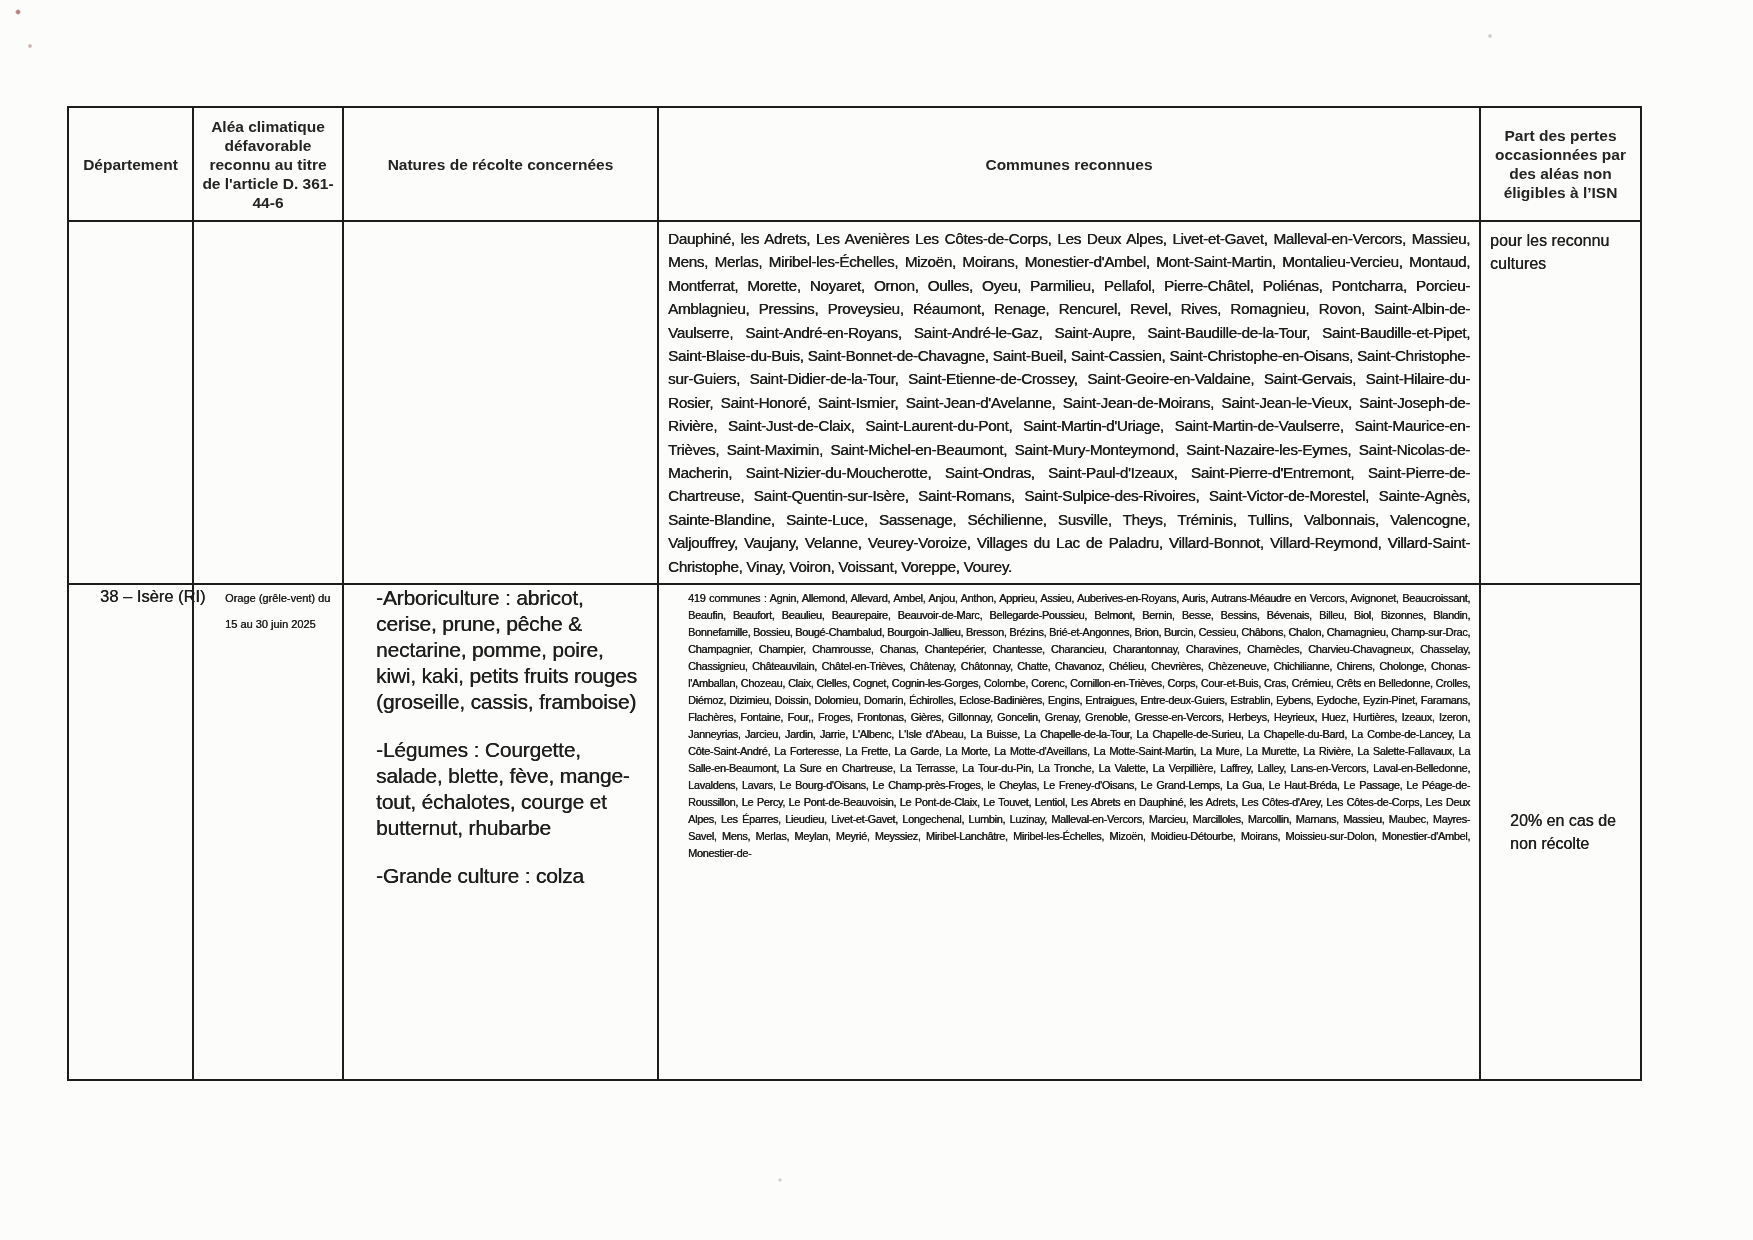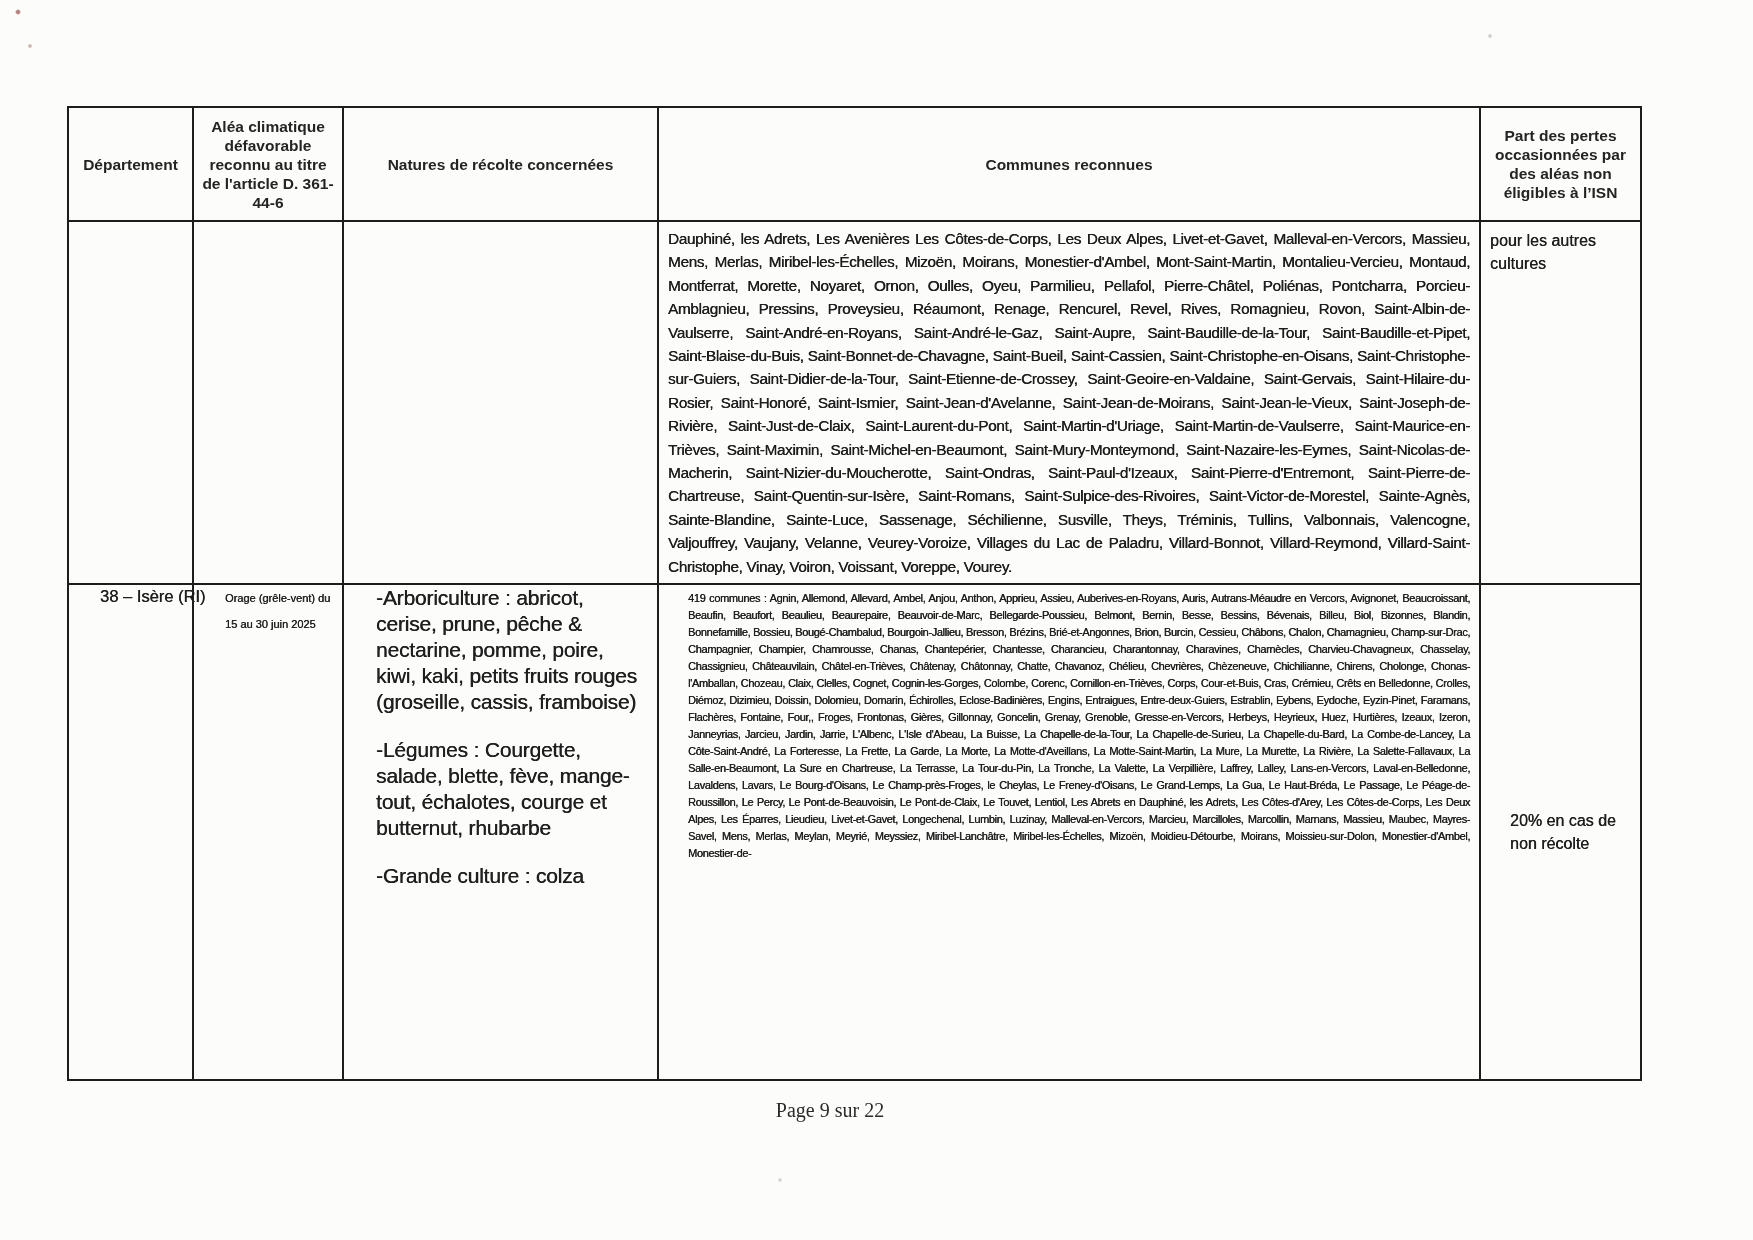--- a/index.html
+++ b/index.html
@@ -106,21 +106,21 @@
     </thead>
     <tbody>
       <tr class="row-a">
         <td class="cell-dep"></td>
         <td class="cell-alea"></td>
         <td class="cell-natures"></td>
         <td class="cell-communes">
           <div class="clip">Dauphiné, les Adrets, Les Avenières Les Côtes-de-Corps, Les Deux Alpes, Livet-et-Gavet, Malleval-en-Vercors, Massieu, Mens, Merlas, Miribel-les-Échelles, Mizoën, Moirans, Monestier-d'Ambel, Mont-Saint-Martin, Montalieu-Vercieu, Montaud, Montferrat, Morette, Noyaret, Ornon, Oulles, Oyeu, Parmilieu, Pellafol, Pierre-Châtel, Poliénas, Pontcharra, Porcieu-Amblagnieu, Pressins, Proveysieu, Réaumont, Renage, Rencurel, Revel, Rives, Romagnieu, Rovon, Saint-Albin-de-Vaulserre, Saint-André-en-Royans, Saint-André-le-Gaz, Saint-Aupre, Saint-Baudille-de-la-Tour, Saint-Baudille-et-Pipet, Saint-Blaise-du-Buis, Saint-Bonnet-de-Chavagne, Saint-Bueil, Saint-Cassien, Saint-Christophe-en-Oisans, Saint-Christophe-sur-Guiers, Saint-Didier-de-la-Tour, Saint-Etienne-de-Crossey, Saint-Geoire-en-Valdaine, Saint-Gervais, Saint-Hilaire-du-Rosier, Saint-Honoré, Saint-Ismier, Saint-Jean-d'Avelanne, Saint-Jean-de-Moirans, Saint-Jean-le-Vieux, Saint-Joseph-de-Rivière, Saint-Just-de-Claix, Saint-Laurent-du-Pont, Saint-Martin-d'Uriage, Saint-Martin-de-Vaulserre, Saint-Maurice-en-Trièves, Saint-Maximin, Saint-Michel-en-Beaumont, Saint-Mury-Monteymond, Saint-Nazaire-les-Eymes, Saint-Nicolas-de-Macherin, Saint-Nizier-du-Moucherotte, Saint-Ondras, Saint-Paul-d'Izeaux, Saint-Pierre-d'Entremont, Saint-Pierre-de-Chartreuse, Saint-Quentin-sur-Isère, Saint-Romans, Saint-Sulpice-des-Rivoires, Saint-Victor-de-Morestel, Sainte-Agnès, Sainte-Blandine, Sainte-Luce, Sassenage, Séchilienne, Susville, Theys, Tréminis, Tullins, Valbonnais, Valencogne, Valjouffrey, Vaujany, Velanne, Veurey-Voroize, Villages du Lac de Paladru, Villard-Bonnot, Villard-Reymond, Villard-Saint-Christophe, Vinay, Voiron, Voissant, Voreppe, Vourey.</div>
         </td>
         <td class="cell-part">
-          <div class="pad">pour les autres cultures</div>
+          <div class="pad">pour les reconnu cultures</div>
         </td>
       </tr>
       <tr class="row-b">
         <td class="cell-dep">
           <div class="pad">38 – Isère (RI)</div>
         </td>
         <td class="cell-alea">
           <div class="pad">Orage (grêle-vent) du 15 au 30 juin 2025</div>
         </td>
         <td class="cell-natures">
@@ -133,15 +133,14 @@
         <td class="cell-communes">
           <div class="clip">419 communes :  Agnin, Allemond, Allevard, Ambel, Anjou, Anthon, Apprieu, Assieu, Auberives-en-Royans, Auris, Autrans-Méaudre en Vercors, Avignonet, Beaucroissant, Beaufin, Beaufort, Beaulieu, Beaurepaire, Beauvoir-de-Marc, Bellegarde-Poussieu, Belmont, Bernin, Besse, Bessins, Bévenais, Billeu, Biol, Bizonnes, Blandin, Bonnefamille, Bossieu, Bougé-Chambalud, Bourgoin-Jallieu, Bresson, Brézins, Brié-et-Angonnes, Brion, Burcin, Cessieu, Châbons, Chalon, Chamagnieu, Champ-sur-Drac, Champagnier, Champier, Chamrousse, Chanas, Chantepérier, Chantesse, Charancieu, Charantonnay, Charavines, Charnècles, Charvieu-Chavagneux, Chasselay, Chassignieu, Châteauvilain, Châtel-en-Trièves, Châtenay, Châtonnay, Chatte, Chavanoz, Chélieu, Chevrières, Chèzeneuve, Chichilianne, Chirens, Cholonge, Chonas-l'Amballan, Chozeau, Claix, Clelles, Cognet, Cognin-les-Gorges, Colombe, Corenc, Cornillon-en-Trièves, Corps, Cour-et-Buis, Cras, Crémieu, Crêts en Belledonne, Crolles, Diémoz, Dizimieu, Doissin, Dolomieu, Domarin, Échirolles, Eclose-Badinières, Engins, Entraigues, Entre-deux-Guiers, Estrablin, Eybens, Eydoche, Eyzin-Pinet, Faramans, Flachères, Fontaine, Four,, Froges, Frontonas, Gières, Gillonnay, Goncelin, Grenay, Grenoble, Gresse-en-Vercors, Herbeys, Heyrieux, Huez, Hurtières, Izeaux, Izeron, Janneyrias, Jarcieu, Jardin, Jarrie, L'Albenc, L'Isle d'Abeau, La Buisse, La Chapelle-de-la-Tour, La Chapelle-de-Surieu, La Chapelle-du-Bard, La Combe-de-Lancey, La Côte-Saint-André, La Forteresse, La Frette, La Garde, La Morte, La Motte-d'Aveillans, La Motte-Saint-Martin, La Mure, La Murette, La Rivière, La Salette-Fallavaux, La Salle-en-Beaumont, La Sure en Chartreuse, La Terrasse, La Tour-du-Pin, La Tronche, La Valette, La Verpillière, Laffrey, Lalley, Lans-en-Vercors, Laval-en-Belledonne, Lavaldens, Lavars, Le Bourg-d'Oisans, Le Champ-près-Froges, le Cheylas, Le Freney-d'Oisans, Le Grand-Lemps, La Gua, Le Haut-Bréda, Le Passage, Le Péage-de-Roussillon, Le Percy, Le Pont-de-Beauvoisin, Le Pont-de-Claix, Le Touvet, Lentiol, Les Abrets en Dauphiné, les Adrets, Les Côtes-d'Arey, Les Côtes-de-Corps, Les Deux Alpes, Les Éparres, Lieudieu, Livet-et-Gavet, Longechenal, Lumbin, Luzinay, Malleval-en-Vercors, Marcieu, Marcilloles, Marcollin, Marnans, Massieu, Maubec, Mayres-Savel, Mens, Merlas, Meylan, Meyrié, Meyssiez, Miribel-Lanchâtre, Miribel-les-Échelles, Mizoën, Moidieu-Détourbe, Moirans, Moissieu-sur-Dolon, Monestier-d'Ambel, Monestier-de-</div>
         </td>
         <td class="cell-part mid">
           <div class="pad">20% en cas de non récolte</div>
         </td>
       </tr>
     </tbody>
   </table>
 
-  <div class="footer">Page 9 sur 22</div>
 
 </div>
 
 </body></html>

